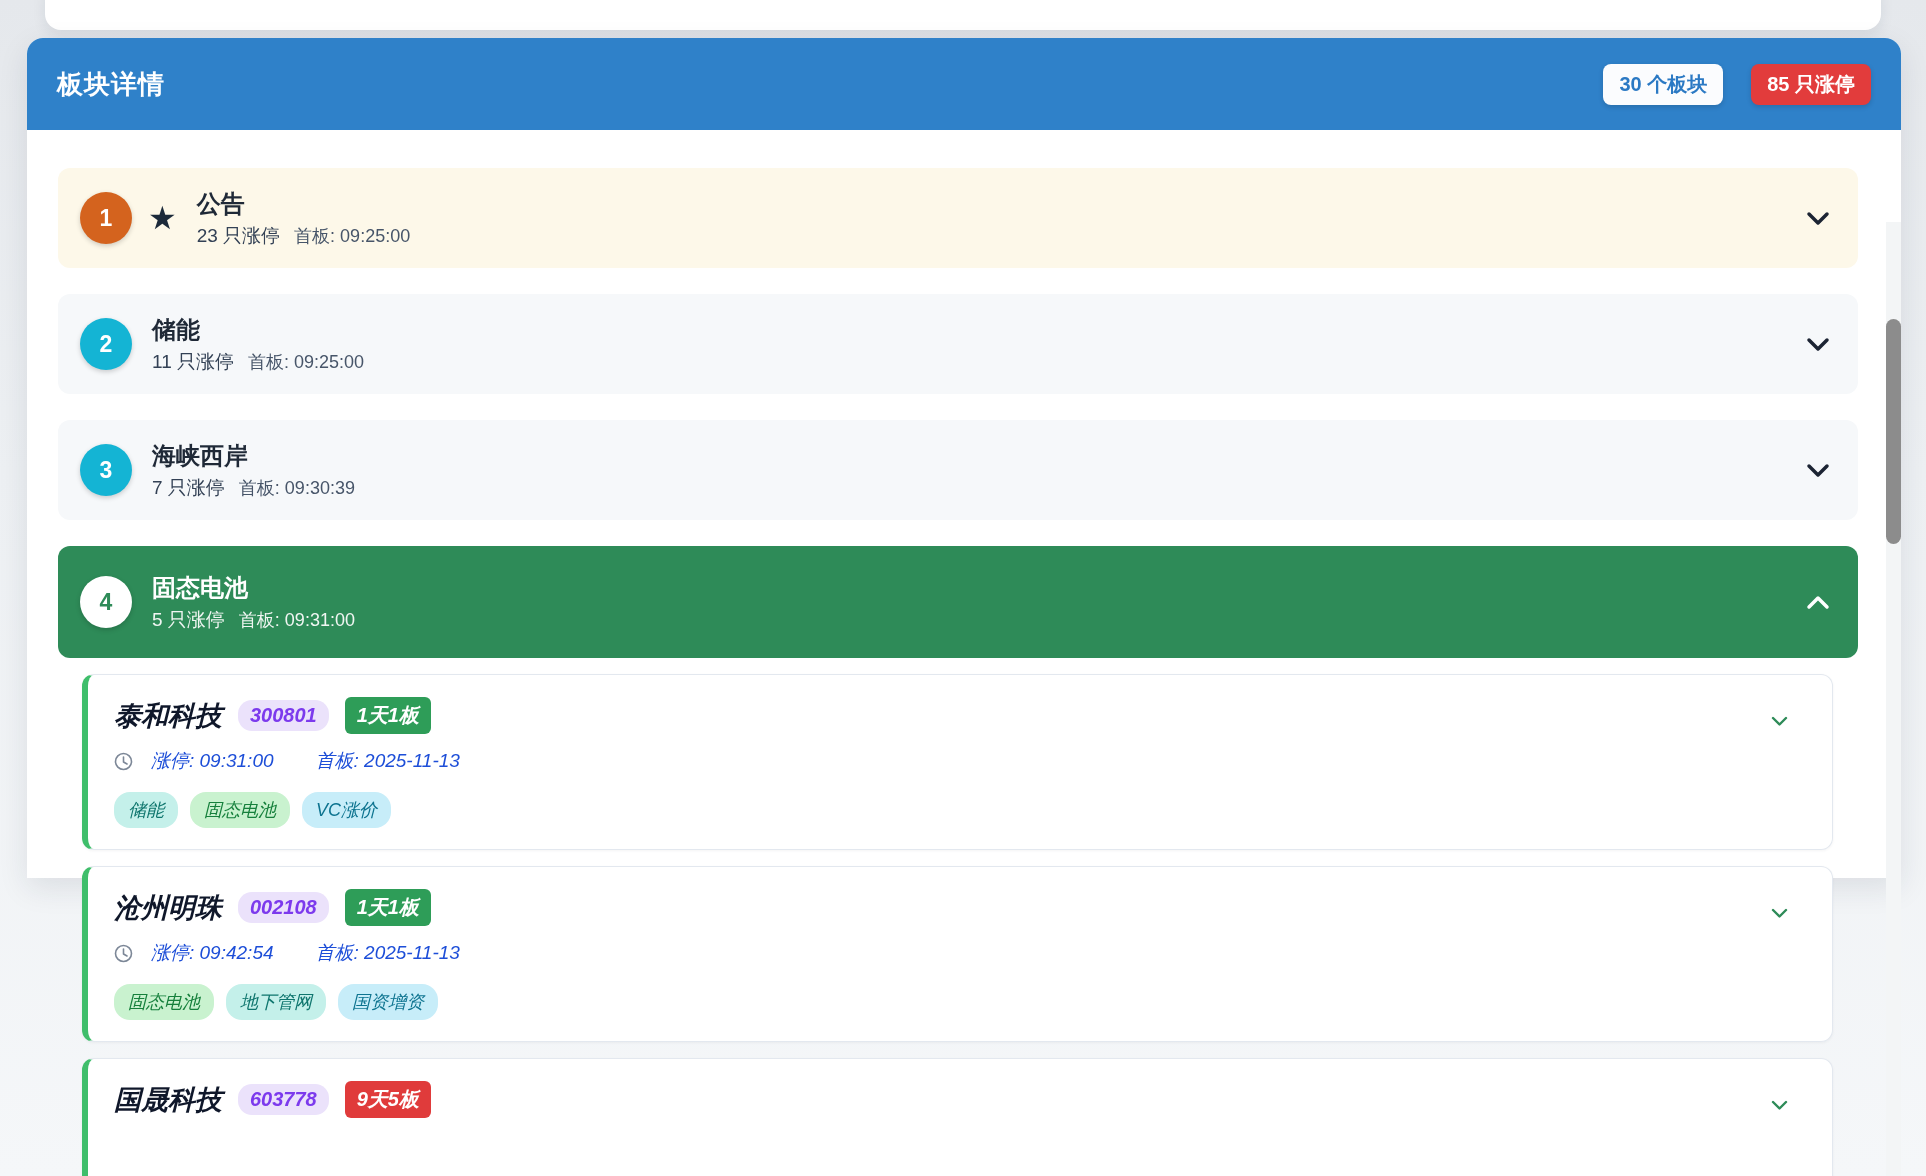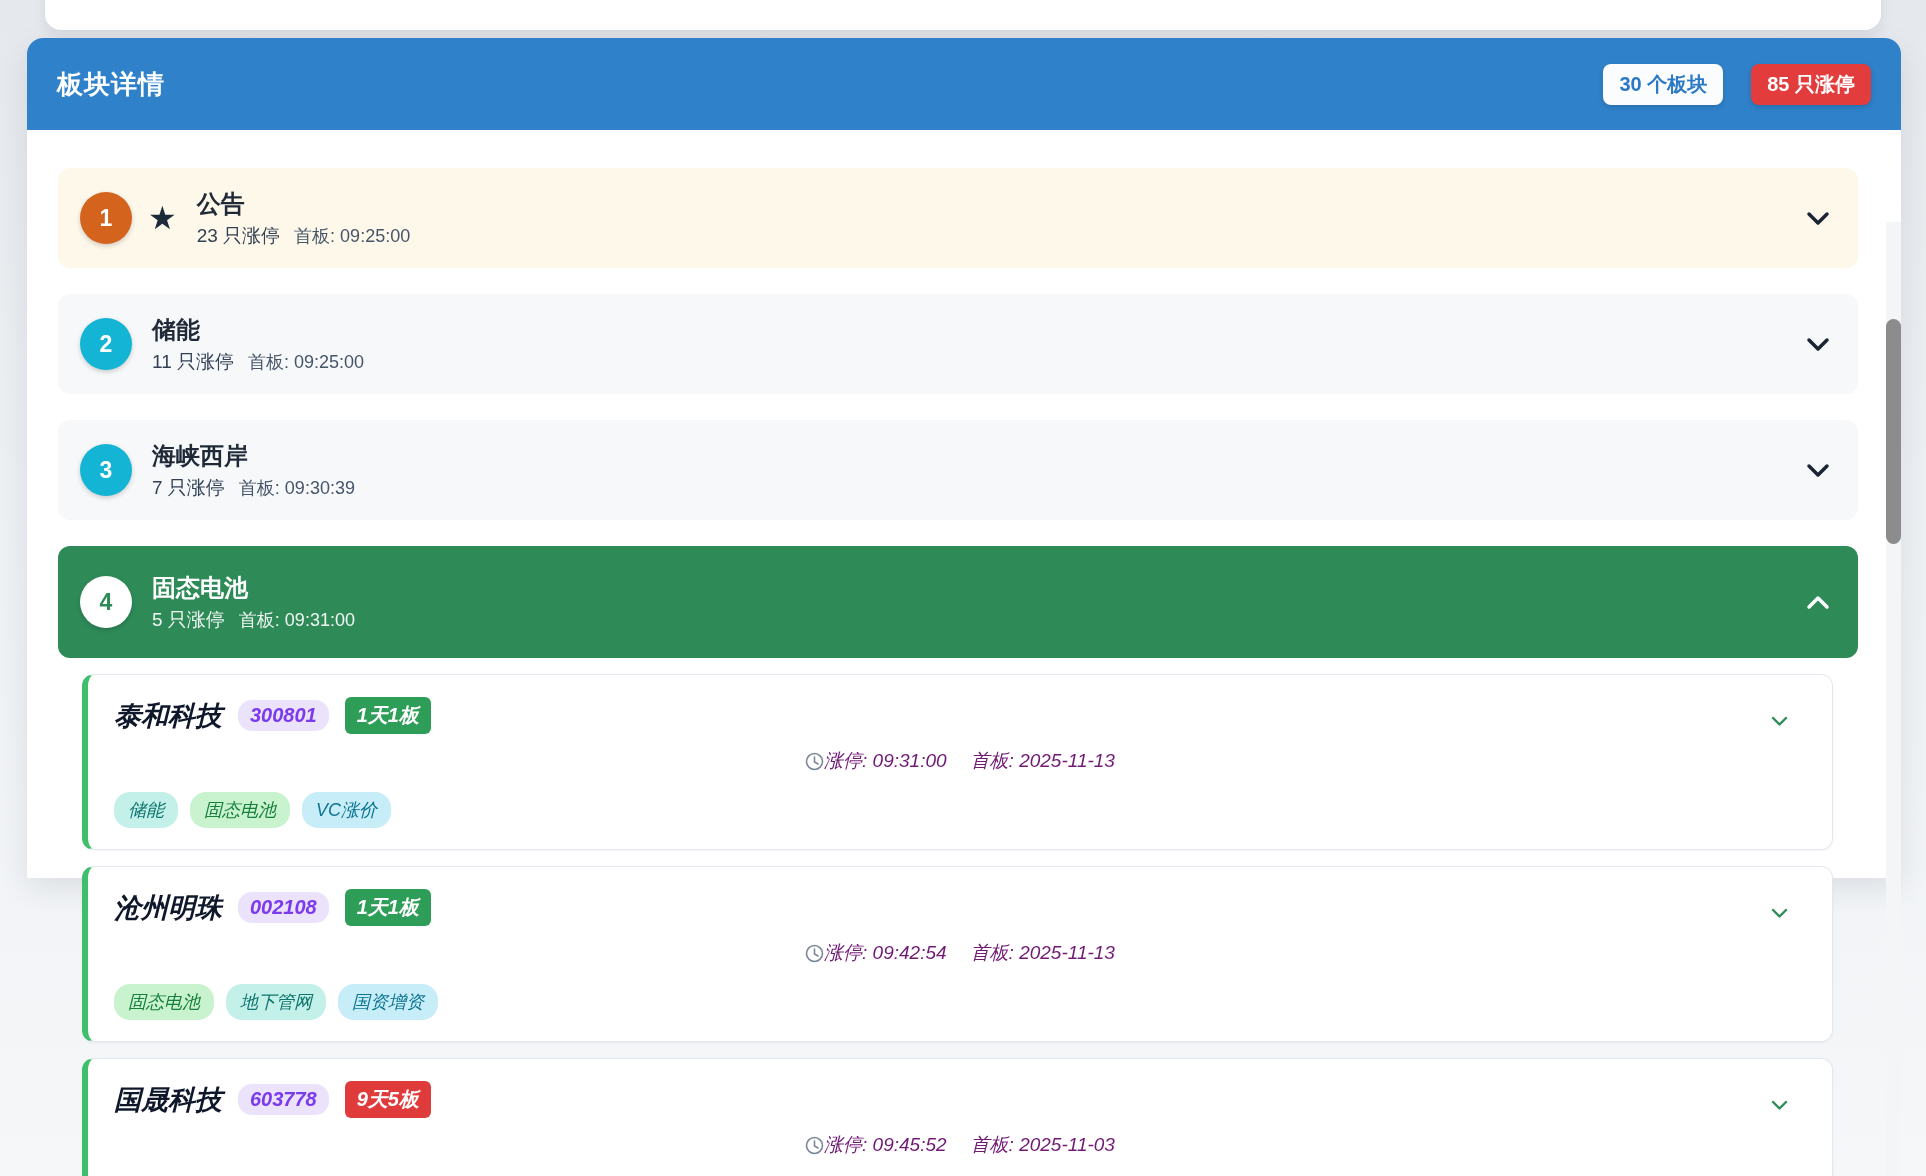--- a/index.html
+++ b/index.html
@@ -75,22 +75,22 @@
   .stock-name { font-size:27px; font-weight:bold; color:#0F172A; }
   .code-badge {
     background:#EBE2FB; color:#7C3AED; font-size:20px; font-weight:bold;
     padding:4px 12px; border-radius:14px;
   }
   .streak-badge { color:#ffffff; font-size:20px; font-weight:bold; padding:5px 12px; border-radius:6px; }
   .streak-badge.green { background:#2E9D58; }
   .streak-badge.red   { background:#E03B3B; }
   .stock-chevron { position:absolute; right:44px; top:38px; }
   .stock-meta {
-    margin-top:14px; display:flex; align-items:center; gap:0;
-    font-size:19px; color:#701a75;justify-content:center;
+    margin-top:14px; display:flex; align-items:center; gap:18px;
+    font-size:19px; color:#1d4ed8;
   }
   .stock-meta .meta-first { margin-left:24px; }
   .stock-tags { margin-top:18px; display:flex; gap:12px; }
   .tag { font-size:18px; padding:6px 14px; border-radius:16px; white-space:nowrap; }
   .tag.teal  { background:#C4F0EA; color:#0F766E; }
   .tag.green { background:#C9F2CF; color:#16803C; }
   .tag.blue  { background:#C7EDF9; color:#0E7490; }
 
   
   .scroll-track {
@@ -249,30 +249,20 @@
           <div class="stock-head">
             <span class="stock-name">国晟科技</span>
             <span class="code-badge">603778</span>
             <span class="streak-badge red">9天5板</span>
           </div>
           <span class="stock-chevron">
             <svg width="17" height="11" viewBox="0 0 17 11" fill="none">
               <polyline points="2,2 8.5,8.5 15,2" stroke="#2E8B58" stroke-width="2.4" stroke-linecap="round" stroke-linejoin="round"></polyline>
             </svg>
           </span>
-          <div class="stock-meta">
-            <span style="display:flex;align-items:center;">
-              <svg width="19" height="19" viewBox="0 0 19 19" fill="none">
-                <circle cx="9.5" cy="9.5" r="8" stroke="#7C8797" stroke-width="1.6"></circle>
-                <polyline points="9.5,5 9.5,10 13,12" stroke="#7C8797" stroke-width="1.6" stroke-linecap="round" stroke-linejoin="round"></polyline>
-              </svg>
-            </span>
-            <span>涨停: 09:45:52</span>
-            <span class="meta-first">首板: 2025-11-03</span>
-          </div>
 
         </div>
       </div>
 
     <div class="scroll-track">
       <div class="scroll-thumb"></div>
     </div>
   </div>
 </div>
 

